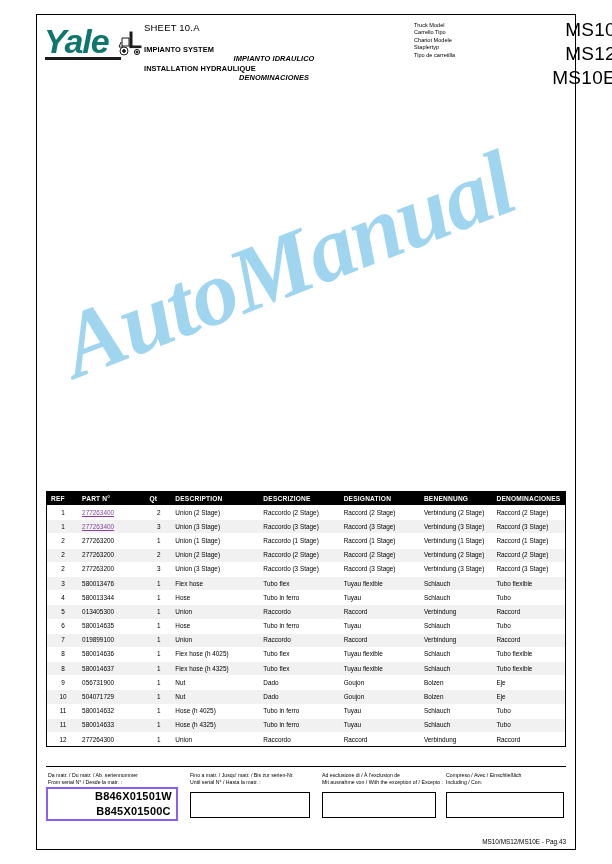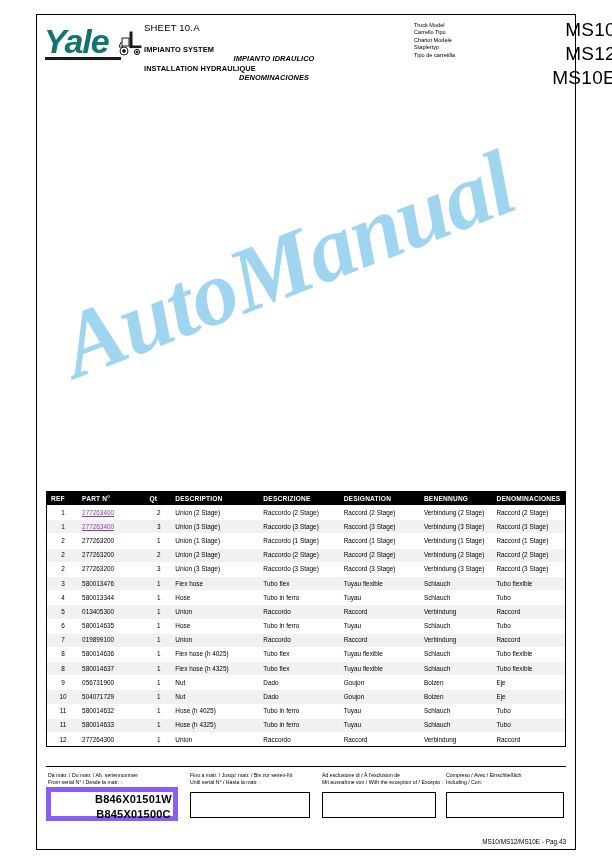--- a/index.html
+++ b/index.html
@@ -211,21 +211,21 @@
     border: 1px solid #000;
     box-sizing: border-box;
     height: 26px;
   }
   .serialbox {
     position: absolute;
     left: 0;
     top: 15px;
     width: 132px;
     height: 34px;
-    border: 5px solid #8b5cf6;
+    border: 2px solid #8b5cf6;
     box-sizing: border-box;
     text-align: center;
     padding-left: 43px;
   }
   .serialbox div {
     font-size: 11px;
     font-weight: bold;
     color: #000;
     line-height: 15px;
     letter-spacing: .2px;

